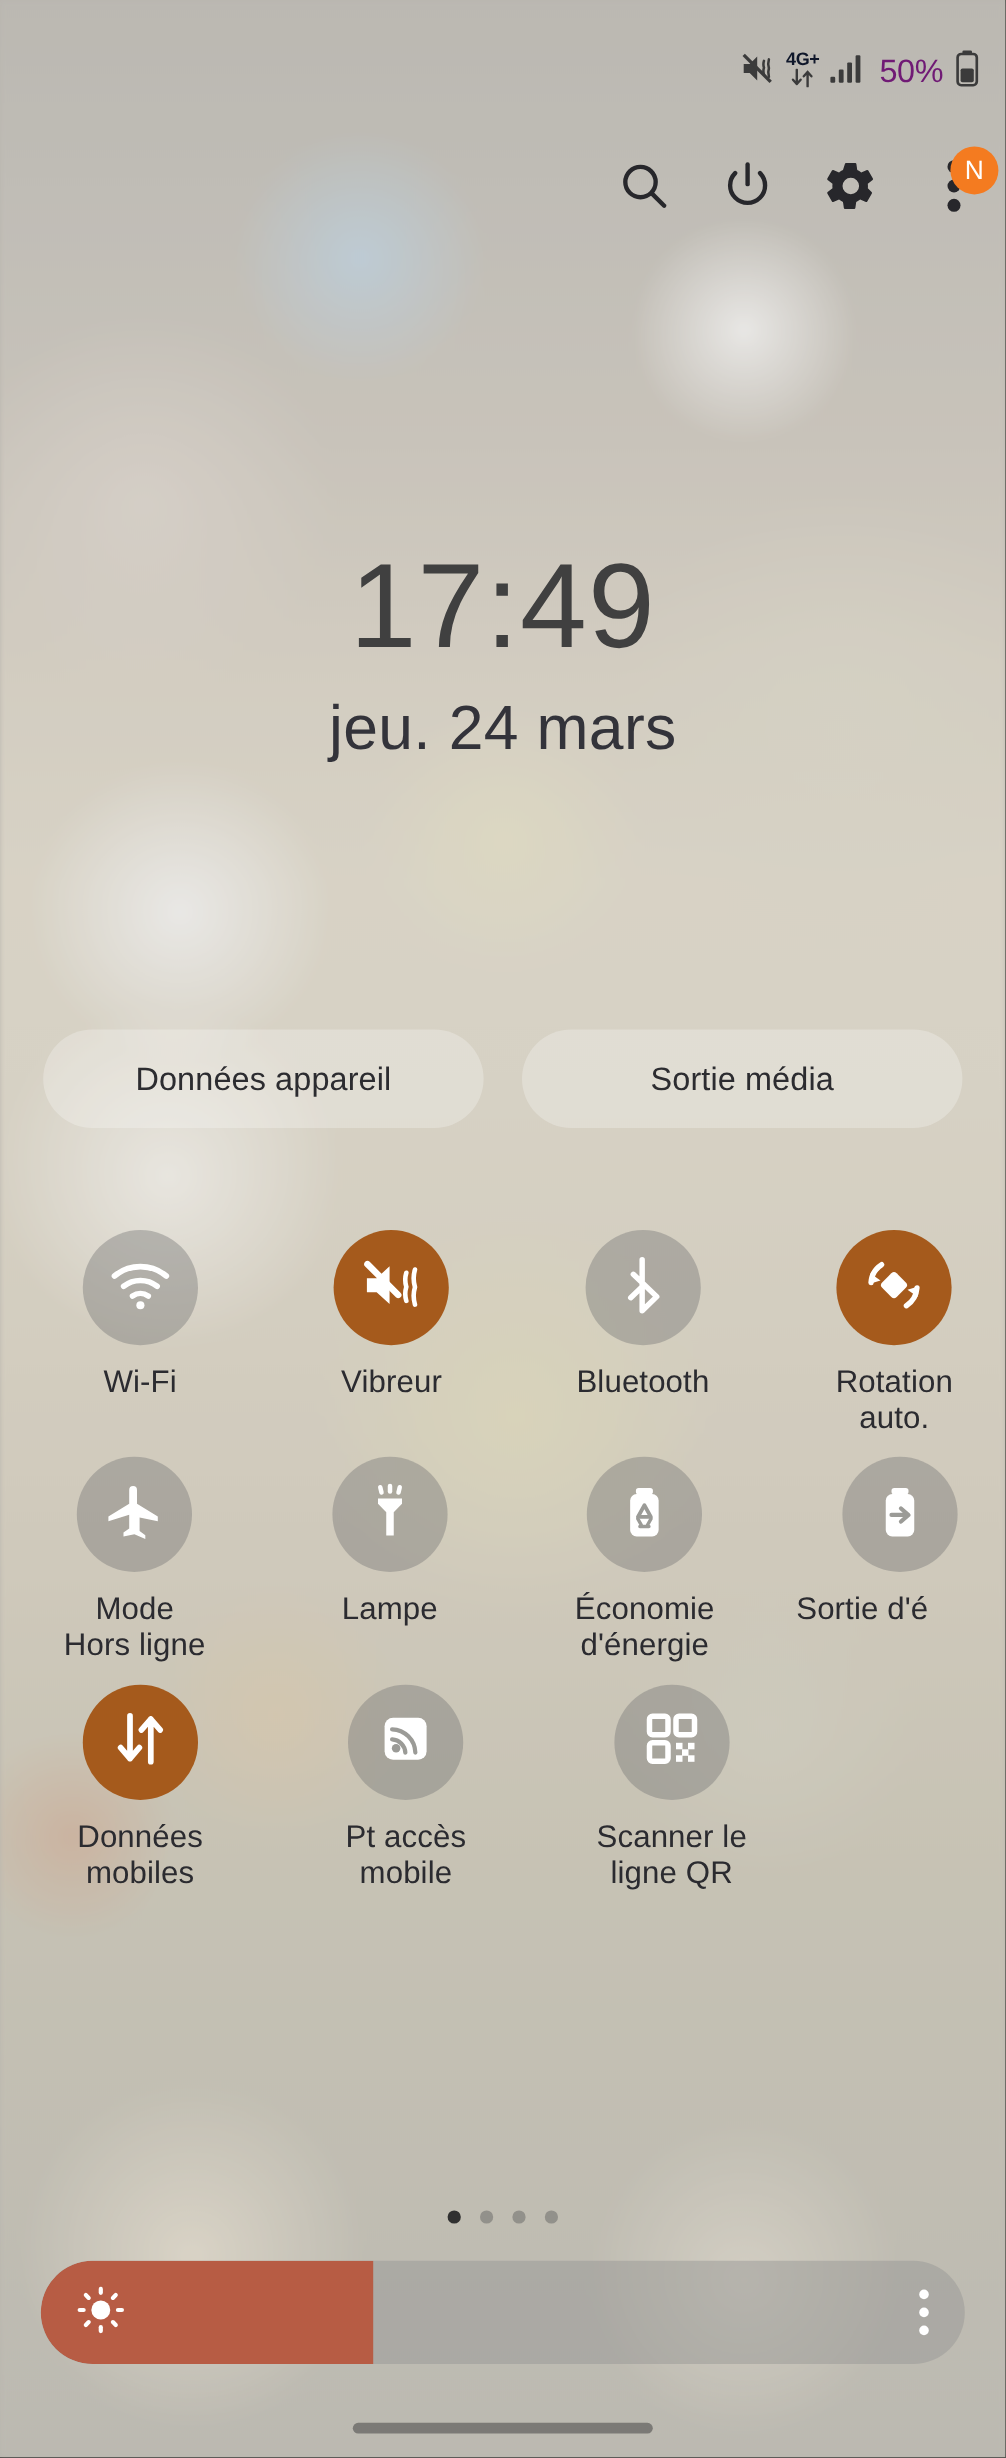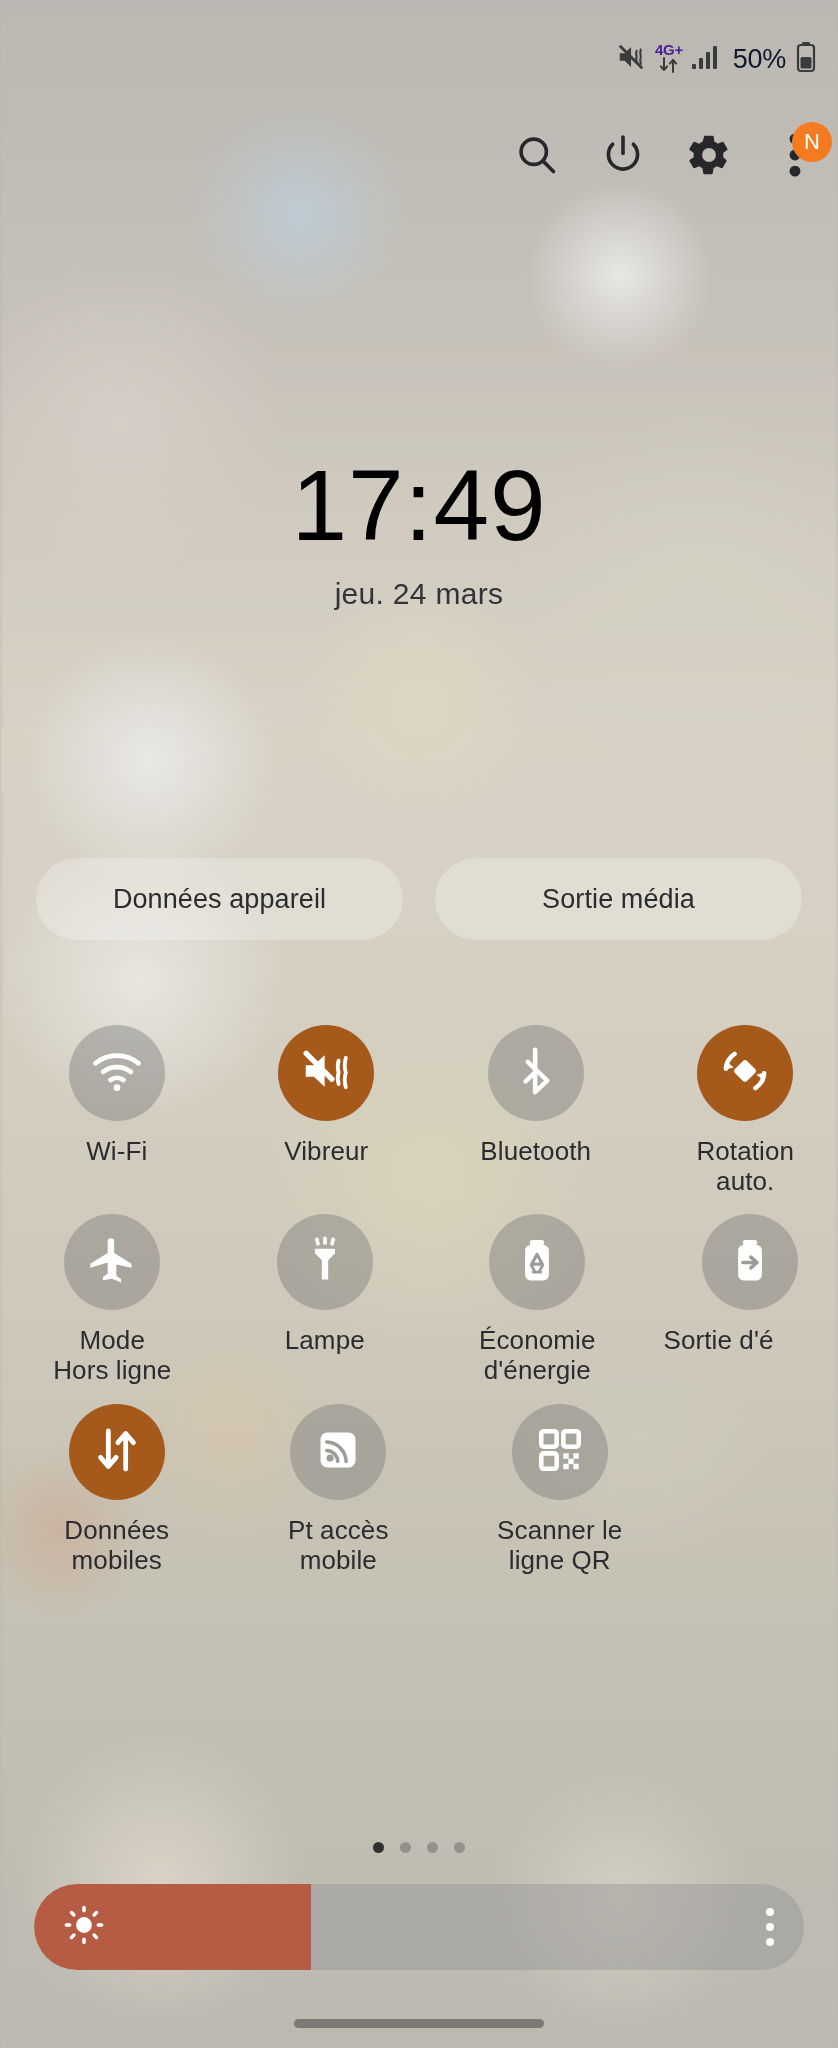--- a/index.html
+++ b/index.html
@@ -80,25 +80,25 @@
     display: flex;
     flex-direction: column;
     align-items: center;
     line-height: 1;
     margin-right: -1px;
   }
   .sb-net-label {
     font-size: 15px;
     font-weight: bold;
     letter-spacing: -0.3px;
-    color: #4c1d95;
+    color: #0f172a;
   }
   .sb-battery-text {
     font-size: 27px;
-    color: #0f172a;
+    color: #701a75;
     letter-spacing: -0.3px;
     margin-left: 3px;
     margin-right: 1px;
   }
 
   
   #header-actions {
     position: absolute;
     top: 128px;
     right: 14px;
@@ -134,28 +134,28 @@
   
   #clock-block {
     position: absolute;
     top: 455px;
     left: 0; right: 0;
     text-align: center;
   }
   #clock-time {
     font-size: 100px;
     font-weight: 300;
-    color: #000000;
+    color: #404040;
     letter-spacing: 1px;
     line-height: 1;
     font-family: "Liberation Sans", sans-serif;
   }
   #clock-date {
     margin-top: 22px;
-    font-size: 30px;
+    font-size: 52px;
     font-weight: 300;
     color: #33333a;
     letter-spacing: 0.3px;
   }
 
   
   #pill-row {
     position: absolute;
     top: 858px;
     left: 36px;

